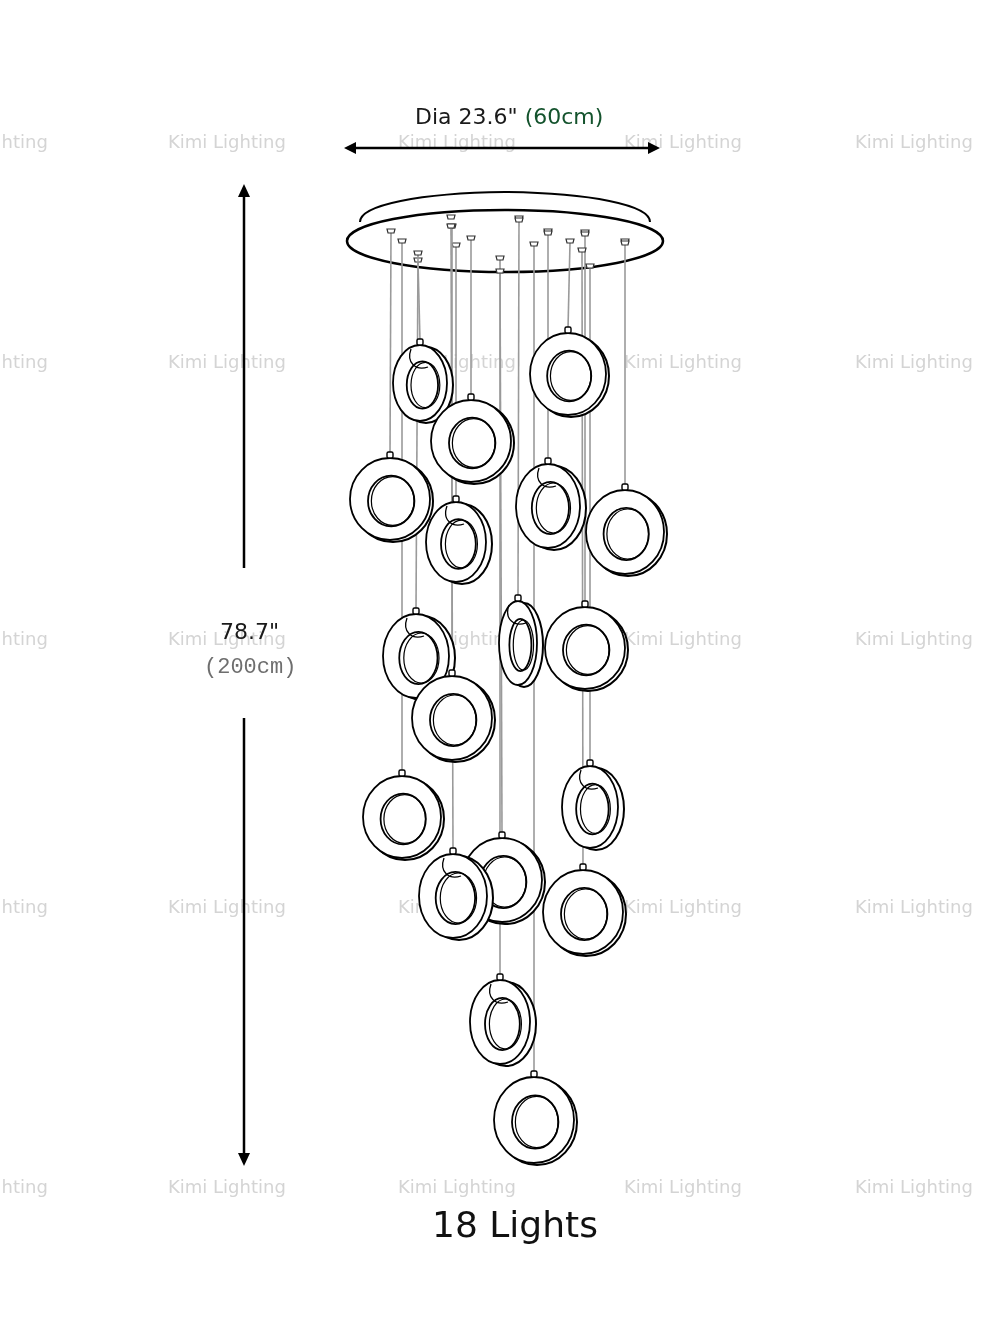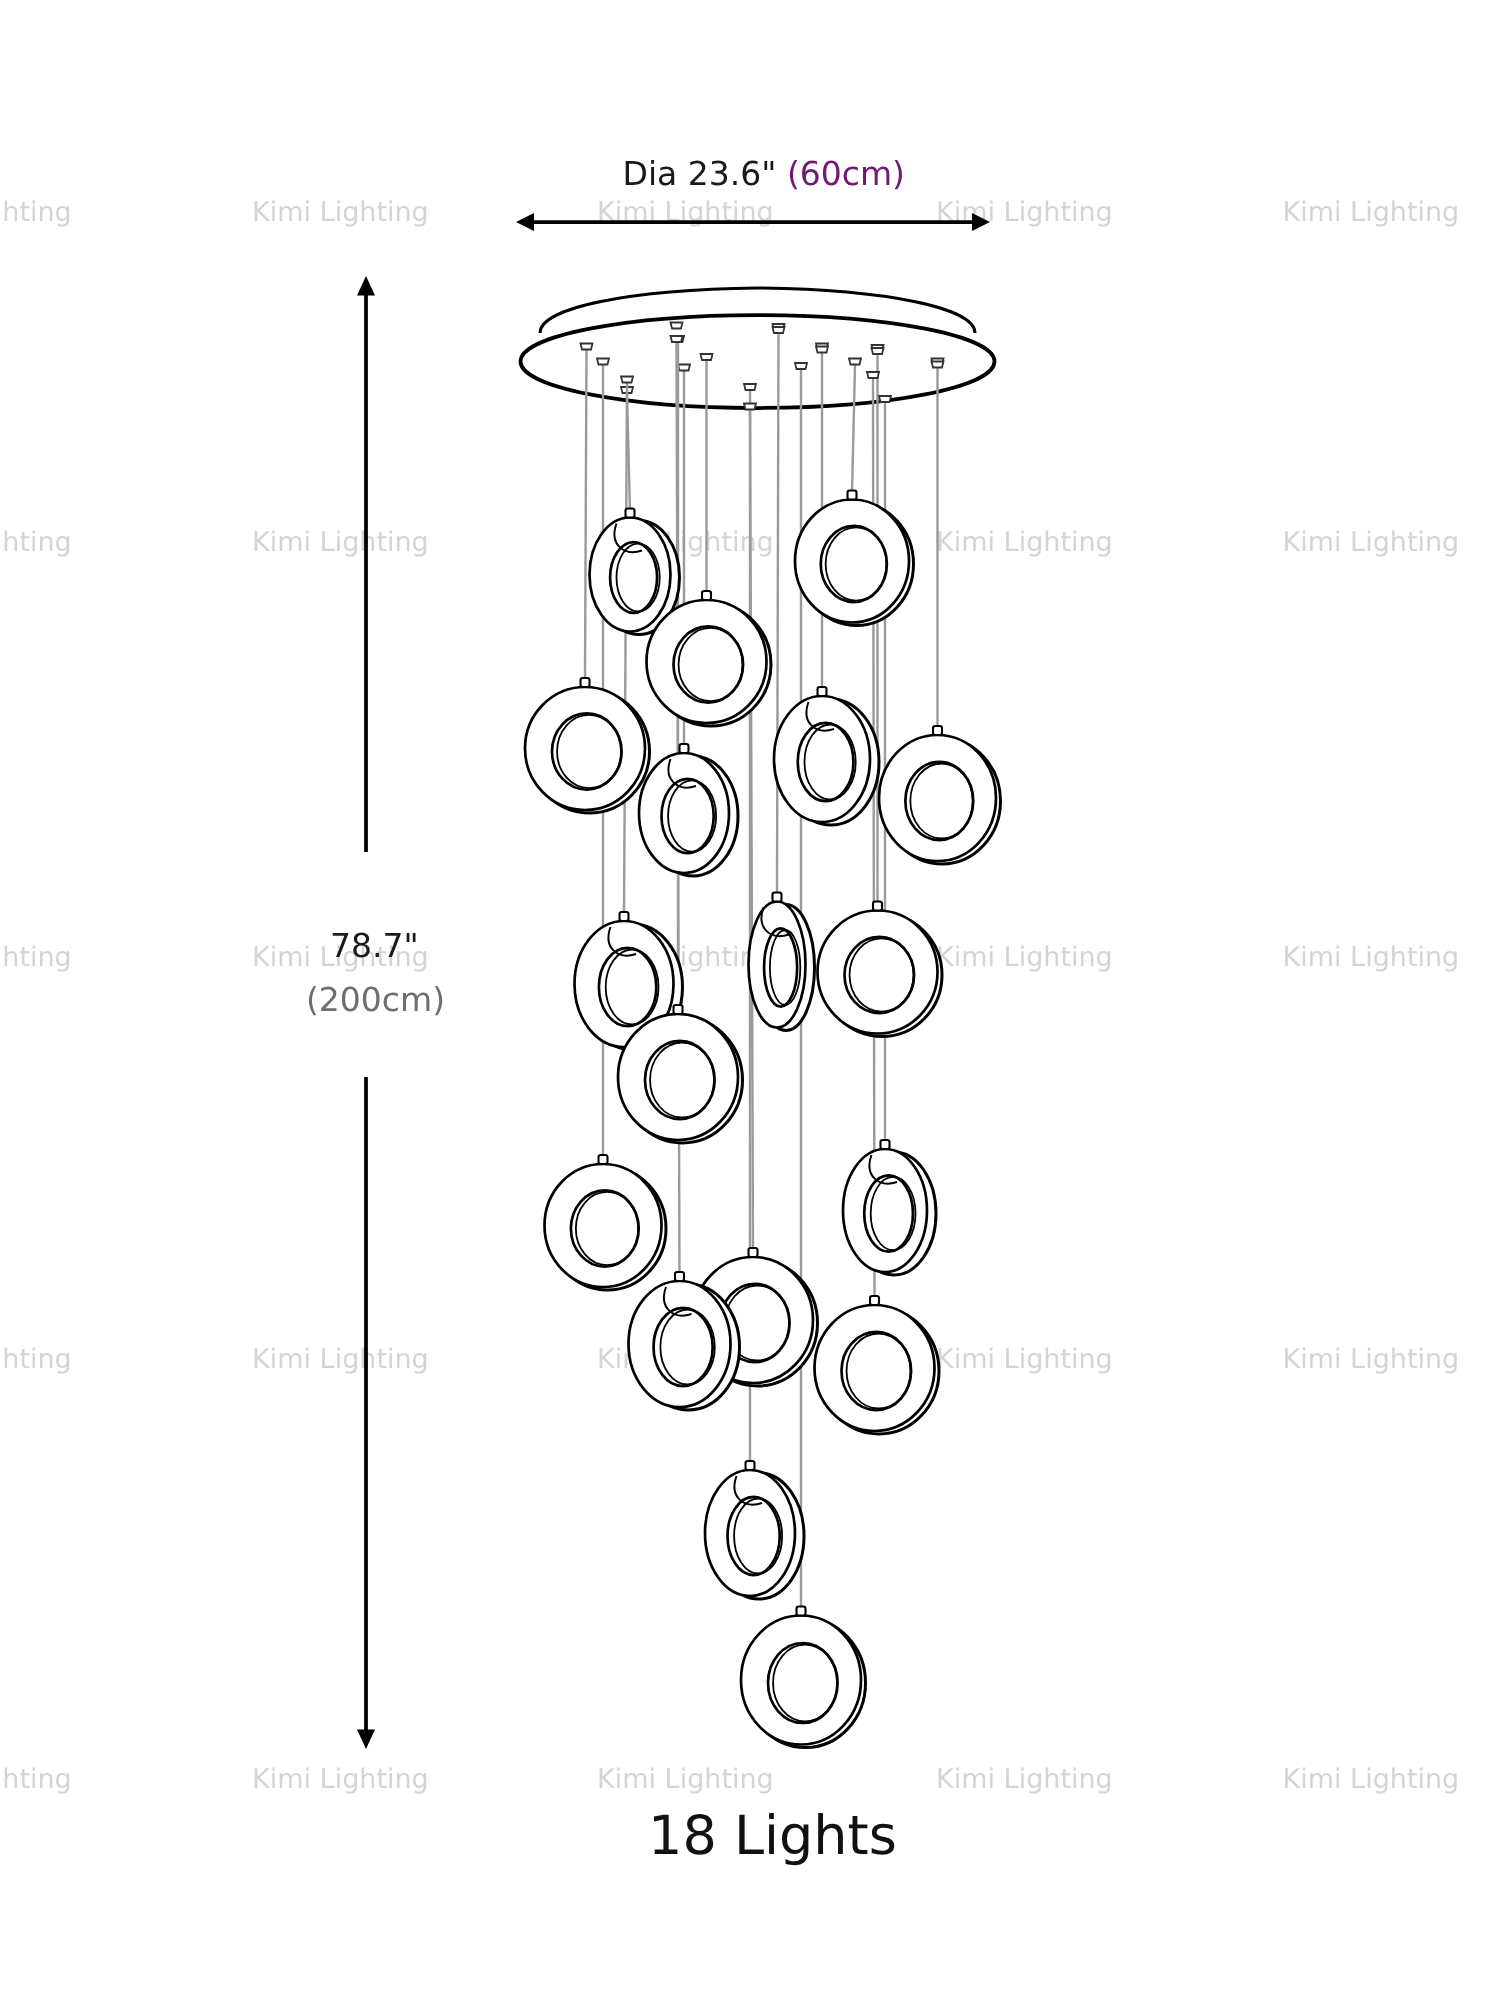--- a/index.html
+++ b/index.html
@@ -1,21 +1,21 @@
 <!DOCTYPE html>
 <html><head>
 <meta charset="utf-8">
 <style>
   html, body { margin:0; padding:0; background:#ffffff; }
   body { width:1000px; height:1333px; position:relative; overflow:hidden; font-family:"DejaVu Sans", sans-serif; }
   .wm { position:absolute; color:#d4d4d4; font-size:18px; white-space:nowrap; font-family:"DejaVu Sans", sans-serif; }
   .dim-top { position:absolute; left:415px; top:104px; font-size:22px; color:#1a1a1a; white-space:nowrap; }
-  .dim-top .metric { color:#701a75; }
+  .dim-top .metric { color:#14532d; }
   .dim-left-in { position:absolute; left:220px; top:619px; font-size:22px; color:#1a1a1a; }
-  .dim-left-cm { position:absolute; left:204px; top:655px; font-size:22px; color:#6e6e6e; }
+  .dim-left-cm { position:absolute; left:204px; top:655px; font-size:22px; color:#6e6e6e;font-family:Liberation Mono, monospace; }
   .caption { position:absolute; left:0; width:1030px; text-align:center; top:1204px; font-size:36px; color:#111; }
   svg.drawing { position:absolute; left:0; top:0; }
 </style>
 </head>
 <body>
 
 <div id="wm-layer">
     <div class="wm" style="left: -70px; top: 131px;">Kimi Lighting</div>
     <div class="wm" style="left: 168px; top: 131px;">Kimi Lighting</div>
     <div class="wm" style="left: 398px; top: 131px;">Kimi Lighting</div>

